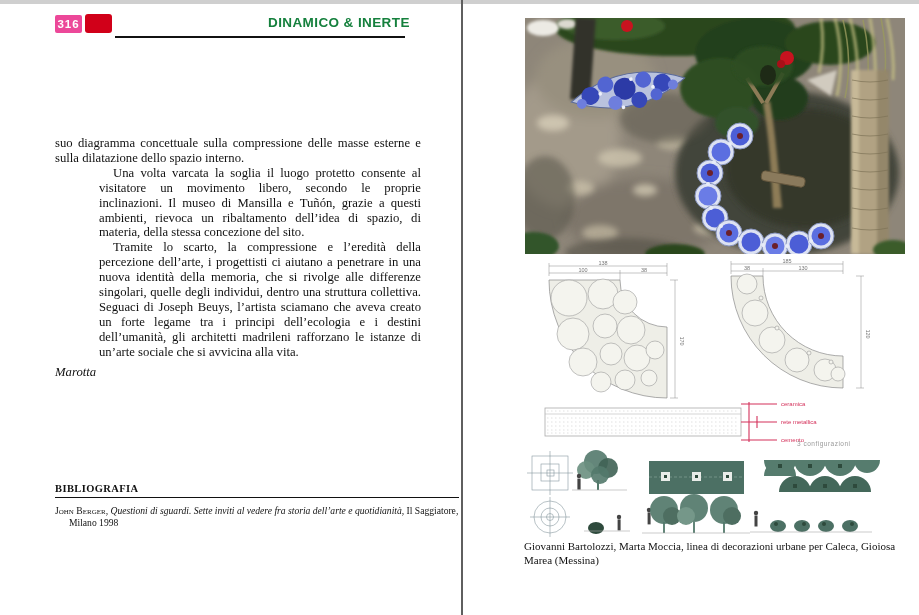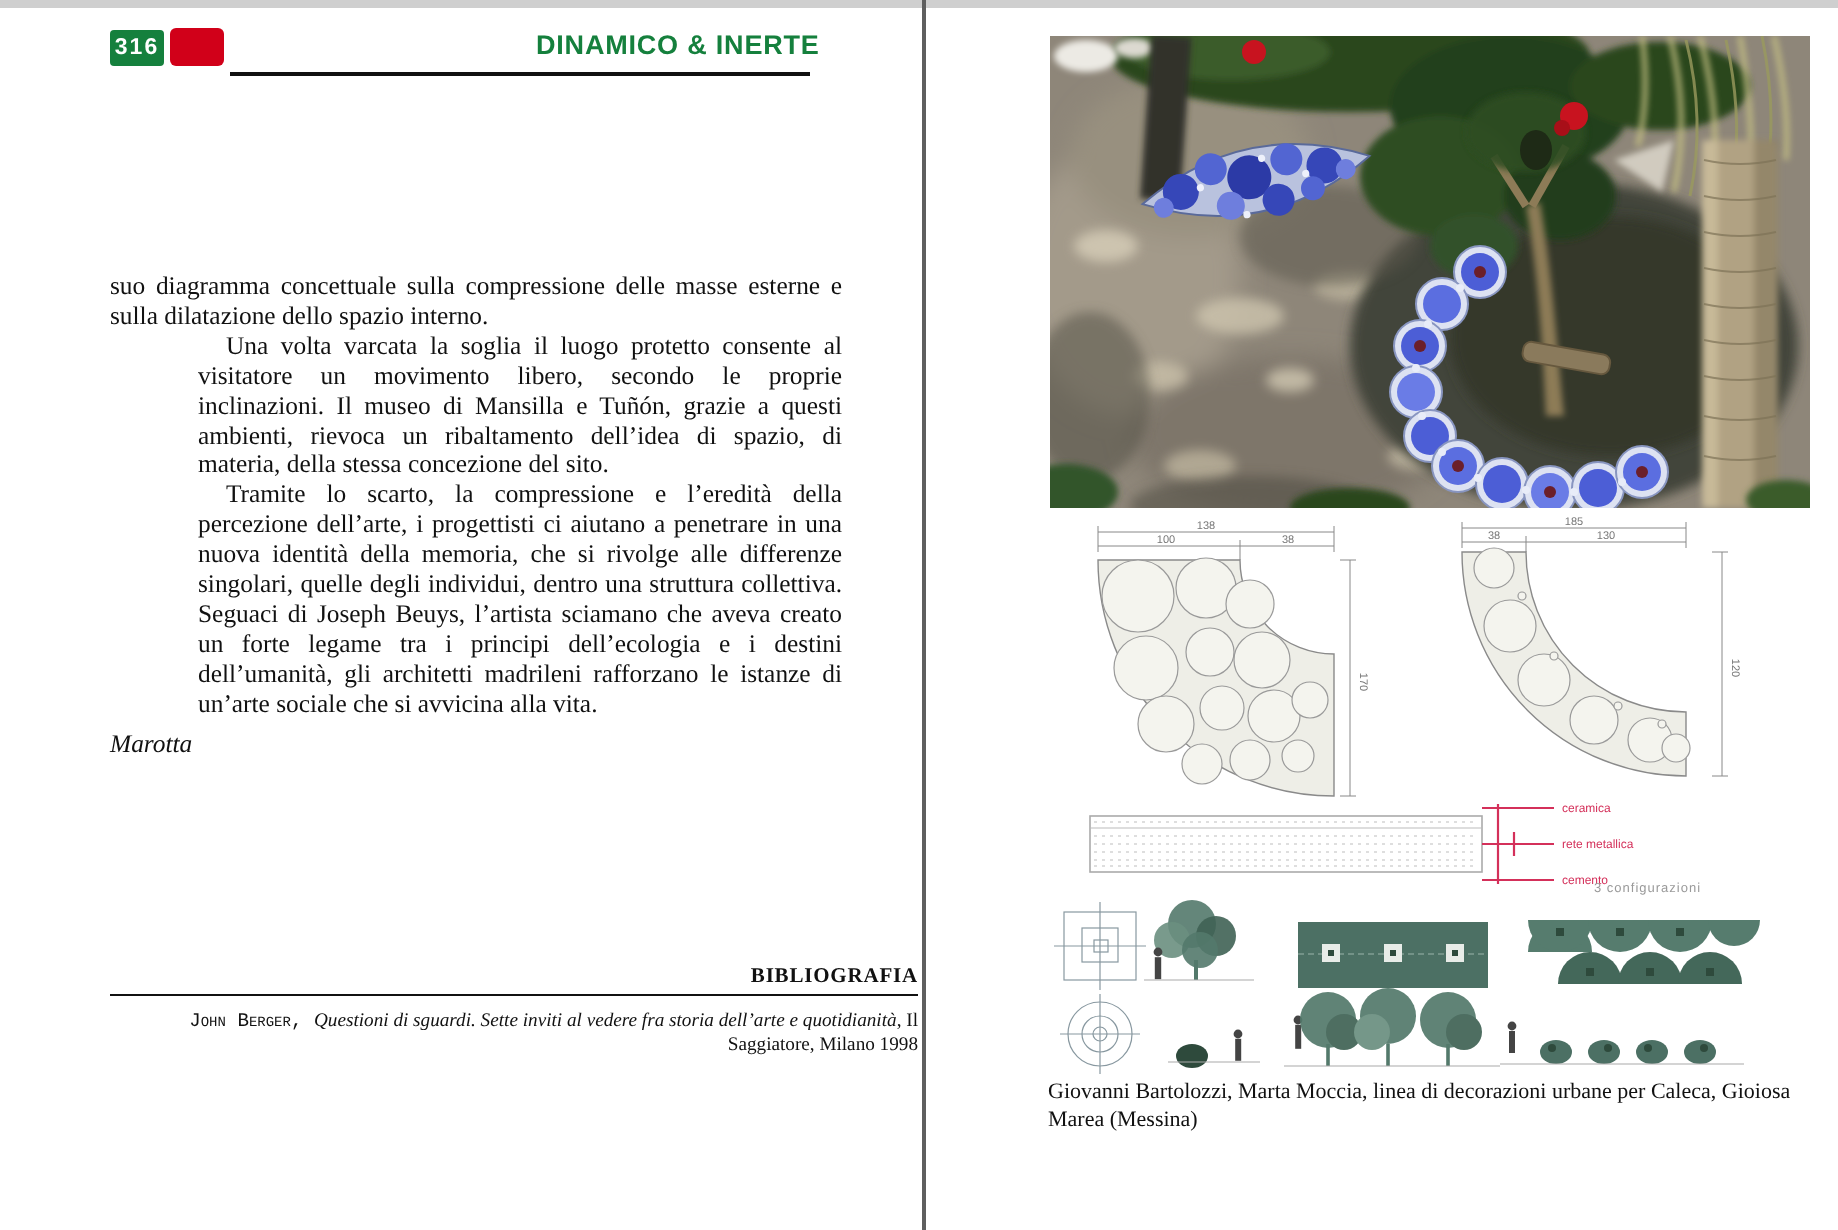--- a/index.html
+++ b/index.html
@@ -5,21 +5,21 @@
   html,body{margin:0;padding:0;background:#e9e9e9;}
   #spread{
     position:relative;width:919px;height:615px;background:#ffffff;
     overflow:hidden;font-family:"Liberation Serif",serif;color:#111;
   }
   .top-border{position:absolute;left:0;top:0;width:919px;height:4px;background:#cfcfcf;}
   .center-divider{position:absolute;left:461px;top:0;width:2px;height:615px;background:#5f5f5f;}
 
   
   .pageno-box{
-    position:absolute;left:55px;top:15px;width:27px;height:18px;background:#15803d;
+    position:absolute;left:55px;top:15px;width:27px;height:18px;background:#ec4899;
     color:#fff;font-family:"Liberation Sans",sans-serif;font-weight:bold;font-size:11.5px;
     display:flex;align-items:center;justify-content:center;border-radius:2px;letter-spacing:1px;
   }
   .deco-box{position:absolute;left:85px;top:14px;width:27px;height:19px;background:#d10019;border-radius:3px;}
   .header-title{
     position:absolute;left:268px;top:15px;width:140px;
     font-family:"Liberation Sans",sans-serif;font-weight:bold;font-size:13.5px;
     color:#15803d;letter-spacing:.4px;white-space:nowrap;
   }
   .header-rule{position:absolute;left:115px;top:36px;width:290px;height:2px;background:#111;}
@@ -27,28 +27,28 @@
   
   .body-text{
     position:absolute;left:55px;top:136px;width:366px;
     font-size:12.7px;line-height:14.9px;text-align:justify;
   }
   .body-text p{margin:0;}
   .body-text p.indent{text-indent:14px;margin-left:44px;}
   .attribution{margin-top:5px;text-align:left;font-style:italic;}
 
   
-  .bibliography{position:absolute;left:55px;top:483px;width:404px;text-align:right;}
+  .bibliography{position:absolute;left:55px;top:483px;width:404px;}
   .bib-heading{
     font-weight:bold;font-size:10.5px;letter-spacing:.4px;
     border-bottom:1.5px solid #111;padding-bottom:3px;margin-bottom:7px;
   }
   .bib-entries{font-size:9.6px;line-height:11.6px;}
   .bib-entry{padding-left:14px;text-indent:-14px;margin:0;}
-  .bib-authors{font-variant:small-caps;font-family:Liberation Mono, monospace;}
+  .bib-authors{font-variant:small-caps;}
   .bib-title{font-style:italic;}
 
   
   .photo-wrap{position:absolute;left:525px;top:18px;width:380px;height:236px;overflow:hidden;}
   .plans-wrap{position:absolute;left:525px;top:258px;width:380px;height:150px;}
   .section-wrap{position:absolute;left:525px;top:396px;width:390px;height:52px;}
   .bottomdraw-wrap{position:absolute;left:522px;top:446px;width:386px;height:92px;}
   .caption{
     position:absolute;left:524px;top:540px;width:386px;
     font-size:11px;line-height:13.5px;color:#111;font-family:Liberation Serif, serif;

